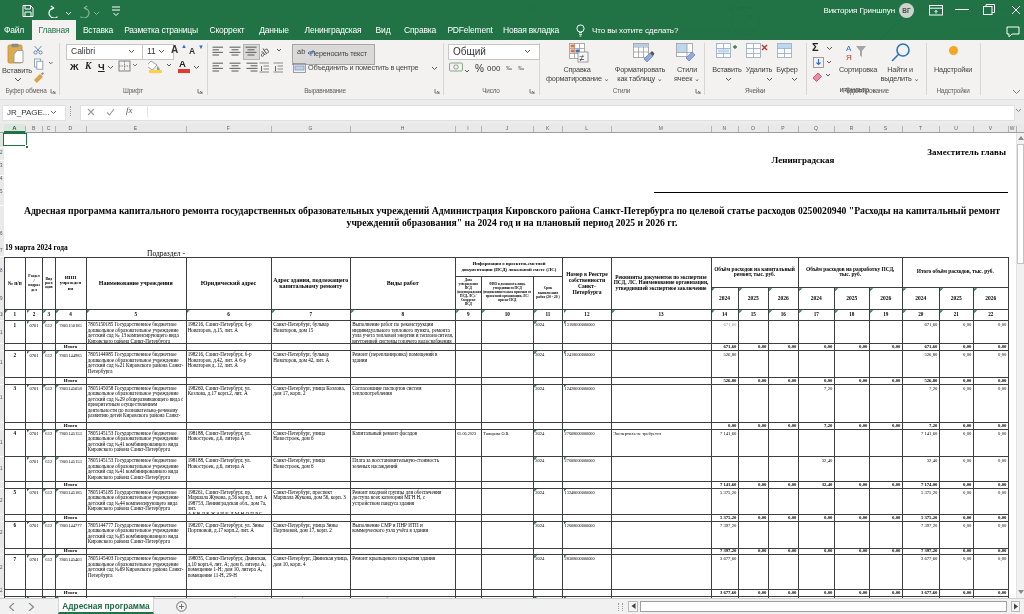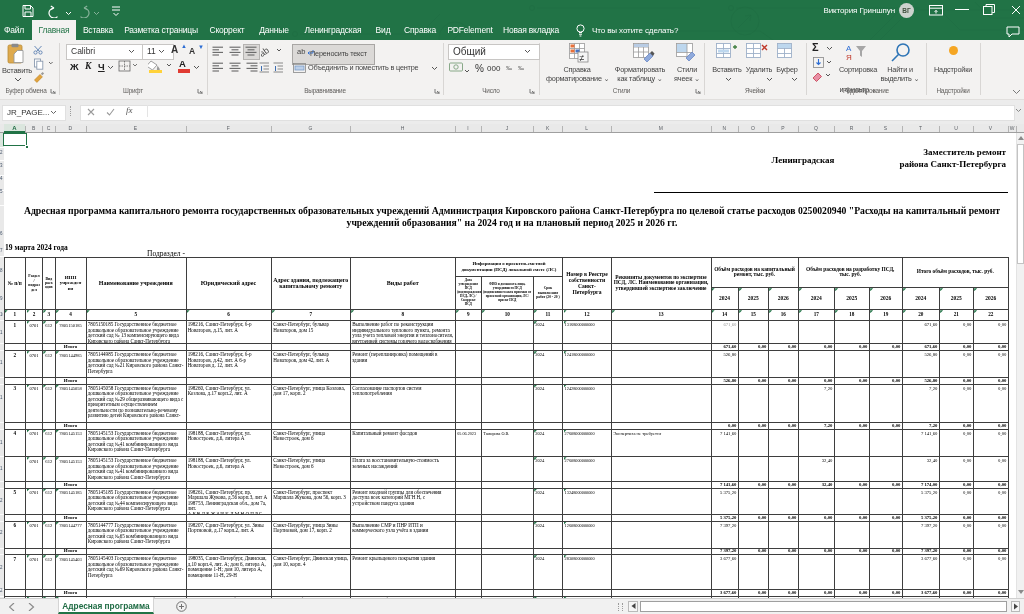--- a/index.html
+++ b/index.html
@@ -423,23 +423,22 @@
     <div style="position:absolute;left:0.0px;top:312.0px;width:3.0px;height:5.0px;font-size:4.5px;color:#44546a;overflow:hidden;">10</div>
     <div style="position:absolute;left:0.0px;top:330.0px;width:3.0px;height:5.0px;font-size:4.5px;color:#44546a;overflow:hidden;">1</div>
     <div style="position:absolute;left:0.0px;top:360.0px;width:3.0px;height:5.0px;font-size:4.5px;color:#44546a;overflow:hidden;">1</div>
     <div style="position:absolute;left:0.0px;top:395.0px;width:3.0px;height:5.0px;font-size:4.5px;color:#44546a;overflow:hidden;">1</div>
     <div style="position:absolute;left:0.0px;top:440.0px;width:3.0px;height:5.0px;font-size:4.5px;color:#44546a;overflow:hidden;">1</div>
     <div style="position:absolute;left:0.0px;top:466.0px;width:3.0px;height:5.0px;font-size:4.5px;color:#44546a;overflow:hidden;">1</div>
     <div style="position:absolute;left:0.0px;top:498.0px;width:3.0px;height:5.0px;font-size:4.5px;color:#44546a;overflow:hidden;">2</div>
     <div style="position:absolute;left:0.0px;top:530.0px;width:3.0px;height:5.0px;font-size:4.5px;color:#44546a;overflow:hidden;">2</div>
     <div style="position:absolute;left:0.0px;top:565.0px;width:3.0px;height:5.0px;font-size:4.5px;color:#44546a;overflow:hidden;">2</div>
     <div style="position:absolute;left:0.0px;top:588.0px;width:3.0px;height:5.0px;font-size:4.5px;color:#44546a;overflow:hidden;">2</div>
-    <div style="position:absolute;left:700.0px;top:146.5px;width:306.0px;height:10.0px;font-family:'Liberation Serif',serif;font-size:9px;font-weight:bold;text-align:right;color:#000;">Заместитель ремонт</div>
+    <div style="position:absolute;left:700.0px;top:146.5px;width:306.0px;height:10.0px;font-family:'Liberation Serif',serif;font-size:9px;font-weight:bold;text-align:right;color:#000;">Заместитель главы</div>
     <div style="position:absolute;left:723.0px;top:154.5px;width:160.0px;height:10.0px;font-family:'Liberation Serif',serif;font-size:9px;font-weight:bold;text-align:center;color:#000;">Ленинградская</div>
-    <div style="position:absolute;left:700.0px;top:158.5px;width:306.0px;height:10.0px;font-family:'Liberation Serif',serif;font-size:9px;font-weight:bold;text-align:right;color:#000;">района Санкт-Петербурга</div>
     <div style="position:absolute;left:654.0px;top:191.5px;width:354.0px;height:1.2px;background:#000;"></div>
     <div style="position:absolute;left:12.0px;top:204.5px;width:1000.0px;height:26.0px;font-family:'Liberation Serif',serif;font-size:9.7px;font-weight:bold;text-align:center;color:#000;line-height:12.5px;">Адресная программа капитального ремонта государственных образовательных учреждений Администрация Кировского района Санкт-Петербурга по целевой статье расходов 0250020940 "Расходы на капитальный ремонт<br>учреждений образования" на 2024 год и на плановый период 2025 и 2026 гг.</div>
     <div style="position:absolute;left:5.0px;top:243.0px;width:120.0px;height:9.0px;font-family:'Liberation Serif',serif;font-size:7.5px;font-weight:bold;color:#000;white-space:nowrap;">19 марта 2024 года</div>
     <div style="position:absolute;left:147.0px;top:249.0px;width:80.0px;height:9.0px;font-family:'Liberation Serif',serif;font-size:7.5px;color:#000;white-space:nowrap;">Подраздел -</div>
     <div style="position:absolute;left:3.5px;top:257.0px;width:1.0px;height:341.0px;background:#3e3e3e;"></div>
     <div style="position:absolute;left:25.4px;top:257.0px;width:1.0px;height:341.0px;background:#3e3e3e;"></div>
     <div style="position:absolute;left:42.2px;top:257.0px;width:1.0px;height:341.0px;background:#3e3e3e;"></div>
     <div style="position:absolute;left:54.9px;top:257.0px;width:1.0px;height:341.0px;background:#3e3e3e;"></div>
     <div style="position:absolute;left:85.6px;top:257.0px;width:1.0px;height:341.0px;background:#3e3e3e;"></div>
     <div style="position:absolute;left:185.5px;top:257.0px;width:1.0px;height:341.0px;background:#3e3e3e;"></div>

